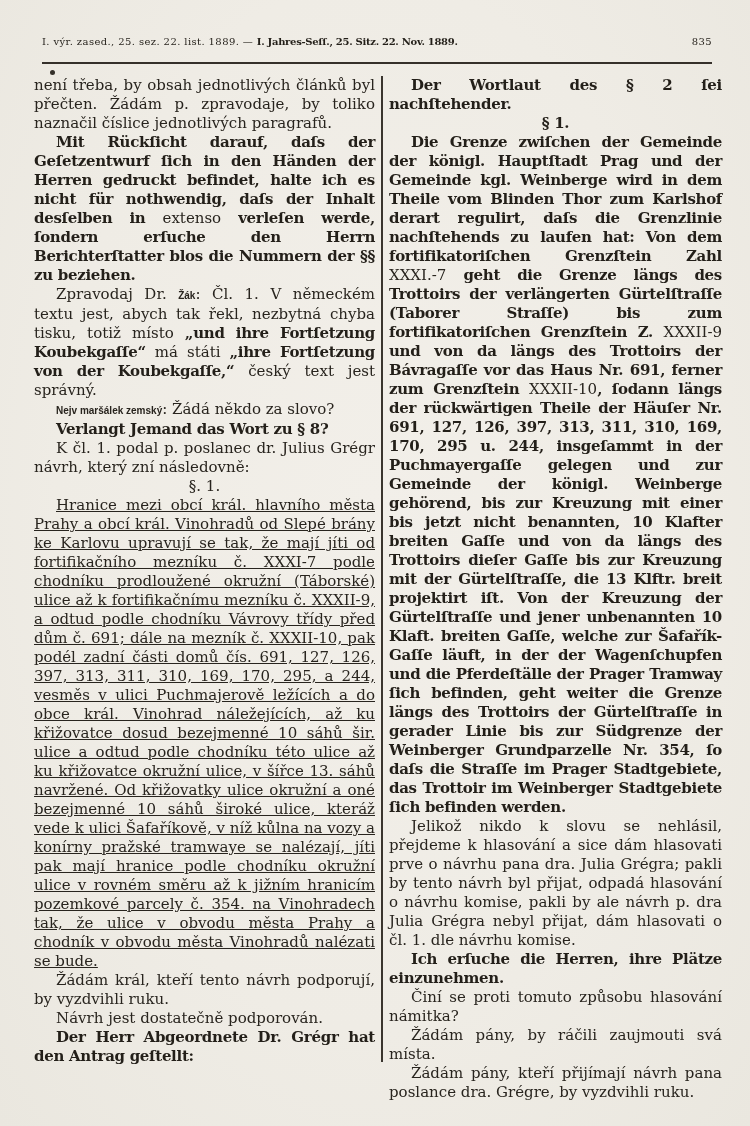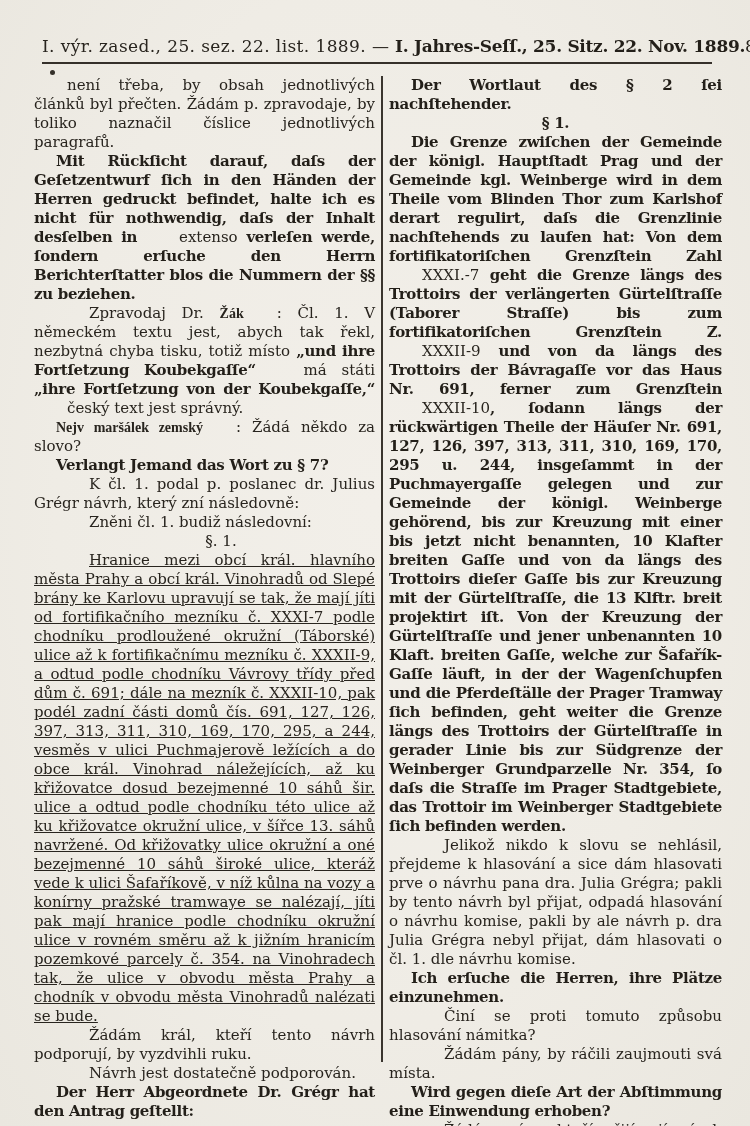--- a/index.html
+++ b/index.html
@@ -11,21 +11,21 @@
   }
   .sheet{
     position:absolute;left:0;top:0;width:750px;height:1126px;
     background:#f0ede6;
     background-image:radial-gradient(ellipse at 50% 45%, #f2efe9 0%, #efece5 60%, #eae7df 100%);
     color:#28241e;
   }
   .hdr{
     position:absolute;left:42px;top:36px;width:670px;
     display:flex;justify-content:space-between;align-items:baseline;
-    font-size:17px;letter-spacing:.4px;white-space:nowrap;
+    font-size:10px;letter-spacing:.4px;white-space:nowrap;
   }
   .hdr-rule{
     position:absolute;left:42px;top:62px;width:670px;height:2px;
     background:#35302a;
   }
   .hdr-dot{
     position:absolute;left:50px;top:70px;width:5px;height:5px;border-radius:50%;
     background:#35302a;
   }
   .cols{
@@ -42,67 +42,65 @@
     width:2px;flex:0 0 2px;
     background:#3a352e;
     margin:0 6px 0 6px;
     height:986px;
   }
   p.para{margin:0;padding:0;}
   .ind{text-indent:22px;}
   .center{text-align:center;text-indent:0;}
   .g2{margin-top:2px;text-decoration:underline;} .g4{margin-top:4px;}
   .g8{margin-top:8px;} .g12{margin-top:12px;}
-  .rm{font-family:"DejaVu Serif", serif;margin-left:33px;}
+  .rm{font-family:"DejaVu Serif", serif;}
   .fr{ 
     font-family:"DejaVu Serif", serif;
     font-weight:bold;
     letter-spacing:-0.3px;
     color:#231f19;
   }
   .bsans{
-    font-family:Liberation Serif, serif;
+    font-family:Liberation Sans, sans-serif;
     font-weight:bold;
-    font-size:14px;
+    font-size:10px;
   }
 </style>
 </head>
 <body>
 
 <div class="sheet">
 
   <div class="hdr">
     <span><span>I. výr. zased., 25. sez. 22. list. 1889. — </span><span class="fr">I. Jahres-Seſſ., 25. Sitz. 22. Nov. 1889.</span></span>
     <span>835</span>
   </div>
   <div class="hdr-rule"></div>
   <div class="hdr-dot"></div>
 
   <div class="cols">
     <div class="col left" id="col-left">
         <p class="para"><span class="rm">není třeba, by obsah jednotlivých článků byl přečten. Žádám p. zpravodaje, by toliko naznačil číslice jednotlivých paragrafů.</span></p>
         <p class="para ind"><span class="fr">Mit Rückſicht darauf, daſs der Geſetzentwurf ſich in den Händen der Herren gedruckt befindet, halte ich es nicht für nothwendig, daſs der Inhalt desſelben in </span><span class="rm">extenso</span><span class="fr"> verleſen werde, ſondern erſuche den Herrn Berichterſtatter blos die Nummern der §§ zu beziehen.</span></p>
         <p class="para ind g12"><span class="rm">Zpravodaj Dr. </span><span class="bsans">Žák</span><span class="rm">: Čl. 1.  V německém textu jest, abych tak řekl, nezbytná chyba tisku, totiž místo </span><span class="fr">„und ihre Fortſetzung Koubekgaſſe“</span><span class="rm"> má státi </span><span class="fr">„ihre Fortſetzung von der Koubekgaſſe,“</span><span class="rm"> český text jest správný.</span></p>
         <p class="para ind g12"><span class="bsans">Nejv maršálek zemský</span><span class="rm">:  Žádá někdo za slovo?</span></p>
-        <p class="para ind"><span class="fr">Verlangt Jemand das Wort zu § 7?</span></p>
+        <p class="para ind"><span class="fr">Verlangt Jemand das Wort zu § 8?</span></p>
         <p class="para ind"><span class="rm">K čl. 1. podal p.  poslanec dr. Julius Grégr návrh, který zní následovně:</span></p>
-        <p class="para ind"><span class="rm">Zněni čl. 1. budiž následovní:</span></p>
         <p class="para center g8"><span class="rm">§. 1.</span></p>
         <p class="para ind g2"><span class="rm">Hranice mezi obcí král. hlavního města Prahy a obcí král. Vinohradů od Slepé brány ke Karlovu upravují se tak, že mají jíti od fortifikačního mezníku č. XXXI-7 podle chodníku prodloužené okružní (Táborské) ulice až k fortifikačnímu mezníku č. XXXII-9, a odtud podle chodníku Vávrovy třídy před dům č. 691; dále na mezník č. XXXII-10, pak podél zadní části domů čís. 691, 127, 126, 397, 313, 311, 310, 169, 170, 295, a 244, vesměs v ulici Puchmajerově ležících a do obce král. Vinohrad náležejících, až ku křižovatce dosud bezejmenné 10 sáhů šir. ulice a odtud podle chodníku této ulice až ku křižovatce okružní ulice, v šířce 13. sáhů navržené. Od křižovatky ulice okružní a oné bezejmenné 10 sáhů široké ulice, kteráž vede k ulici Šafaříkově, v níž kůlna na vozy a konírny pražské tramwaye se nalézají, jíti pak mají hranice podle chodníku okružní ulice v rovném směru až k jižním hranicím pozemkové parcely č. 354. na Vinohradech tak, že ulice v obvodu města Prahy a chodník v obvodu města Vinohradů nalézati se bude.</span></p>
         <p class="para ind"><span class="rm">Žádám král, kteří tento návrh podporují, by vyzdvihli ruku.</span></p>
         <p class="para ind"><span class="rm">Návrh jest dostatečně podporován.</span></p>
         <p class="para ind"><span class="fr">Der Herr Abgeordnete Dr. Grégr hat den Antrag geſtellt:</span></p>
       </div>
     <div class="divider"></div>
     <div class="col right" id="col-right">
         <p class="para ind"><span class="fr">Der Wortlaut des § 2 ſei nachſtehender.</span></p>
         <p class="para center"><span class="fr">§ 1.</span></p>
         <p class="para ind"><span class="fr">Die Grenze zwiſchen der Gemeinde der königl. Hauptſtadt Prag und der Gemeinde kgl. Weinberge wird in dem Theile vom Blinden Thor zum Karlshof derart regulirt, daſs die Grenzlinie nachſtehends zu laufen hat: Von dem fortifikatoriſchen Grenzſtein Zahl </span><span class="rm">XXXI.-7</span><span class="fr"> geht die Grenze längs des Trottoirs der verlängerten Gürtelſtraſſe (Taborer Straſſe) bis zum fortifikatoriſchen Grenzſtein Z. </span><span class="rm">XXXII-9</span><span class="fr"> und von da längs des Trottoirs der Bávragaſſe vor das Haus Nr. 691, ferner zum Grenzſtein </span><span class="rm">XXXII-10</span><span class="fr">, ſodann längs der rückwärtigen Theile der Häuſer Nr. 691, 127, 126, 397, 313, 311, 310, 169, 170, 295 u. 244, insgeſammt in der Puchmayergaſſe gelegen und zur Gemeinde der königl. Weinberge gehörend, bis zur Kreuzung mit einer bis jetzt nicht benannten, 10 Klafter breiten Gaſſe und von da längs des Trottoirs dieſer Gaſſe bis zur Kreuzung mit der Gürtelſtraſſe, die 13 Klftr. breit projektirt iſt. Von der Kreuzung der Gürtelſtraſſe und jener unbenannten 10 Klaft. breiten Gaſſe, welche zur Šafařík-Gaſſe läuft, in der der Wagenſchupfen und die Pferdeſtälle der Prager Tramway ſich befinden, geht weiter die Grenze längs des Trottoirs der Gürtelſtraſſe in gerader Linie bis zur Südgrenze der Weinberger Grundparzelle Nr. 354, ſo daſs die Straſſe im Prager Stadtgebiete, das Trottoir im Weinberger Stadtgebiete ſich befinden werden.</span></p>
         <p class="para ind g4"><span class="rm">Jelikož nikdo k slovu se nehlásil, přejdeme k hlasování a sice dám hlasovati prve o návrhu pana dra. Julia Grégra; pakli by tento návrh byl přijat, odpadá hlasování o návrhu komise, pakli by ale návrh p. dra Julia Grégra nebyl přijat, dám hlasovati o čl. 1. dle návrhu komise.</span></p>
         <p class="para ind g4"><span class="fr">Ich erſuche die Herren, ihre Plätze einzunehmen.</span></p>
         <p class="para ind g4"><span class="rm">Činí se proti tomuto  způsobu hlasování námitka?</span></p>
         <p class="para ind g4"><span class="rm">Žádám pány, by ráčili zaujmouti svá místa.</span></p>
-        <p class="para ind g4"><span class="fr">Wird gegen dieſe Art der Abſtimmung eine Einwendung erhoben?</span></p>
         <p class="para ind g4"><span class="rm">Žádám pány, kteří přijímají návrh pana poslance dra. Grégre, by vyzdvihli ruku.</span></p>
       </div>
   </div>
 
 </div>
 
 </body></html>

